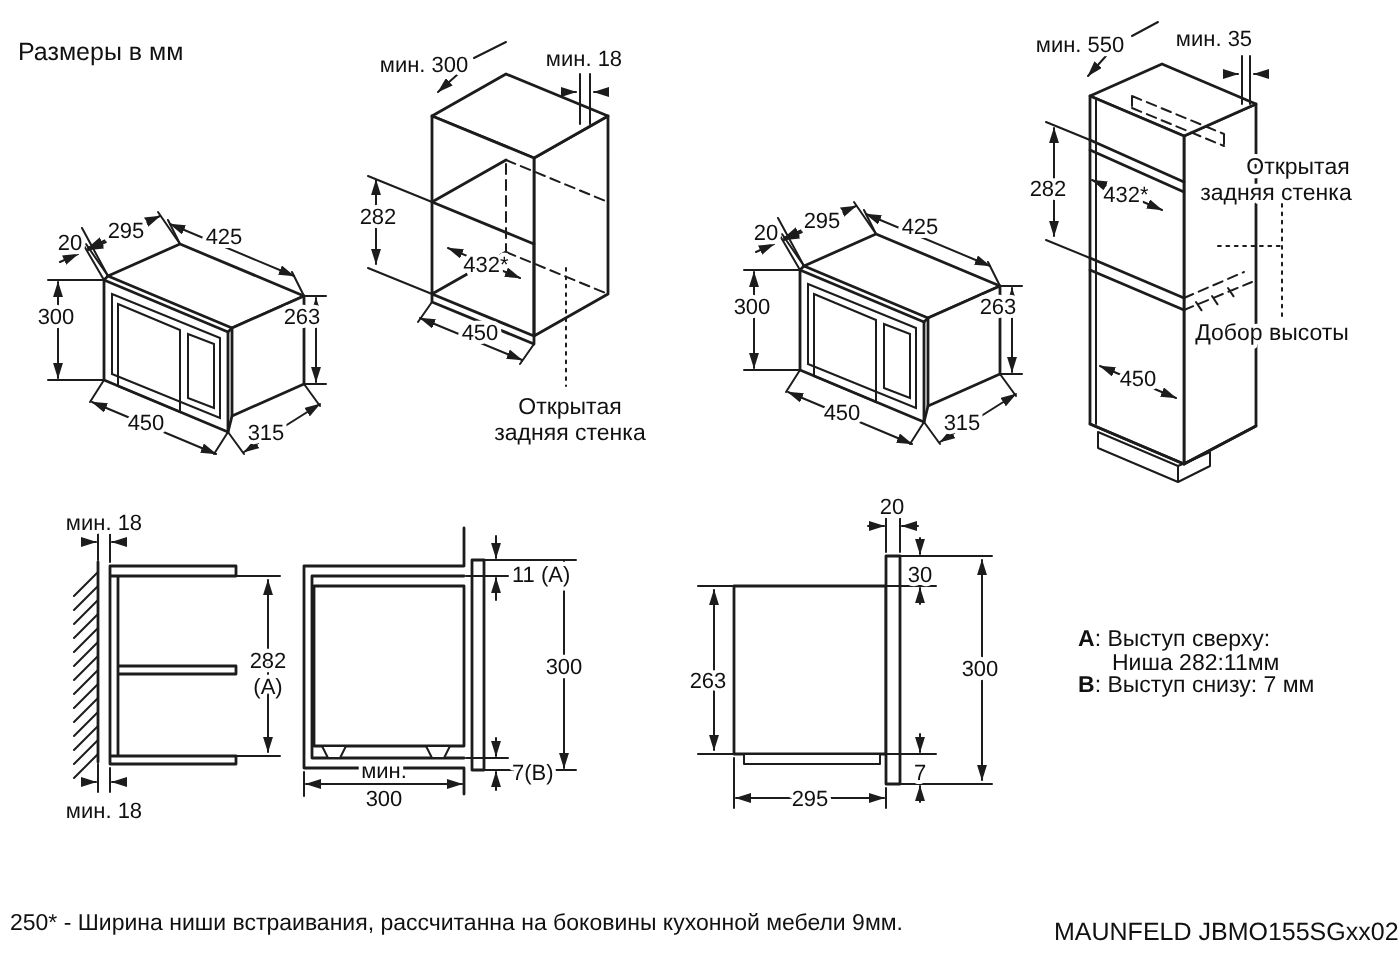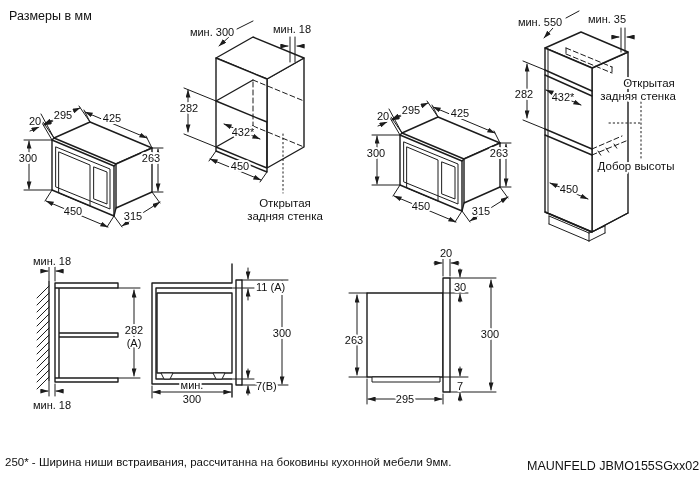--- a/index.html
+++ b/index.html
@@ -1,19 +1,19 @@
 <!DOCTYPE html>
 <html><head>
 <meta charset="utf-8">
 <style>
   html,body{margin:0;padding:0;background:#fff}
   .canvas{position:relative;width:700px;height:477px;background:#fff;overflow:hidden;
           font-family:"Liberation Sans",sans-serif;color:#111}
   .canvas svg{position:absolute;left:0;top:0}
-  .ttl{position:absolute;left:9px;top:9px;font-size:12.5px;color:#111;white-space:nowrap}
+  .ttl{position:absolute;left:9px;top:19px;font-size:12.5px;color:#111;white-space:nowrap}
   .legend{position:absolute;left:539px;top:315px;font-size:11.5px;line-height:11.6px;color:#111;white-space:nowrap}
   .legend .ind{padding-left:17px}
   .foot{position:absolute;left:5px;top:456px;font-size:11.5px;color:#111;white-space:nowrap}
   .model{position:absolute;left:527px;top:459px;width:170px;font-size:12.5px;color:#111;
          text-align:left;white-space:nowrap}
   
   .e2{stroke:#1c1c1c;stroke-width:1.4;fill:none;stroke-linejoin:round;stroke-linecap:round}
   .e1{stroke:#1c1c1c;stroke-width:1;fill:none;stroke-linecap:round}
   .f{fill:#fff;stroke:#1c1c1c;stroke-width:1.4;stroke-linejoin:round}
   .fi{fill:#fff;stroke:#1c1c1c;stroke-width:1;stroke-linejoin:round}
@@ -217,17 +217,22 @@
     <text class="t" x="460" y="291">30</text>
     <text class="t" x="354" y="344">263</text>
     <text class="t" x="490" y="338">300</text>
     <text class="t" x="460" y="390">7</text>
     <text class="t" x="405" y="403">295</text>
   </g>
 </svg>
 
 <div class="ttl">Размеры в мм</div>
 
+<div class="legend">
+  <div><b>A</b><span>: Выступ сверху:</span></div>
+  <div class="ind">Ниша 282:11мм</div>
+  <div><b>B</b><span>: Выступ снизу: 7 мм</span></div>
+</div>
 
 <div class="foot">250* - Ширина ниши встраивания, рассчитанна на боковины кухонной мебели 9мм.</div>
 <div class="model">MAUNFELD JBMO155SGxx02</div>
 
 </div>
 
 </body></html>

